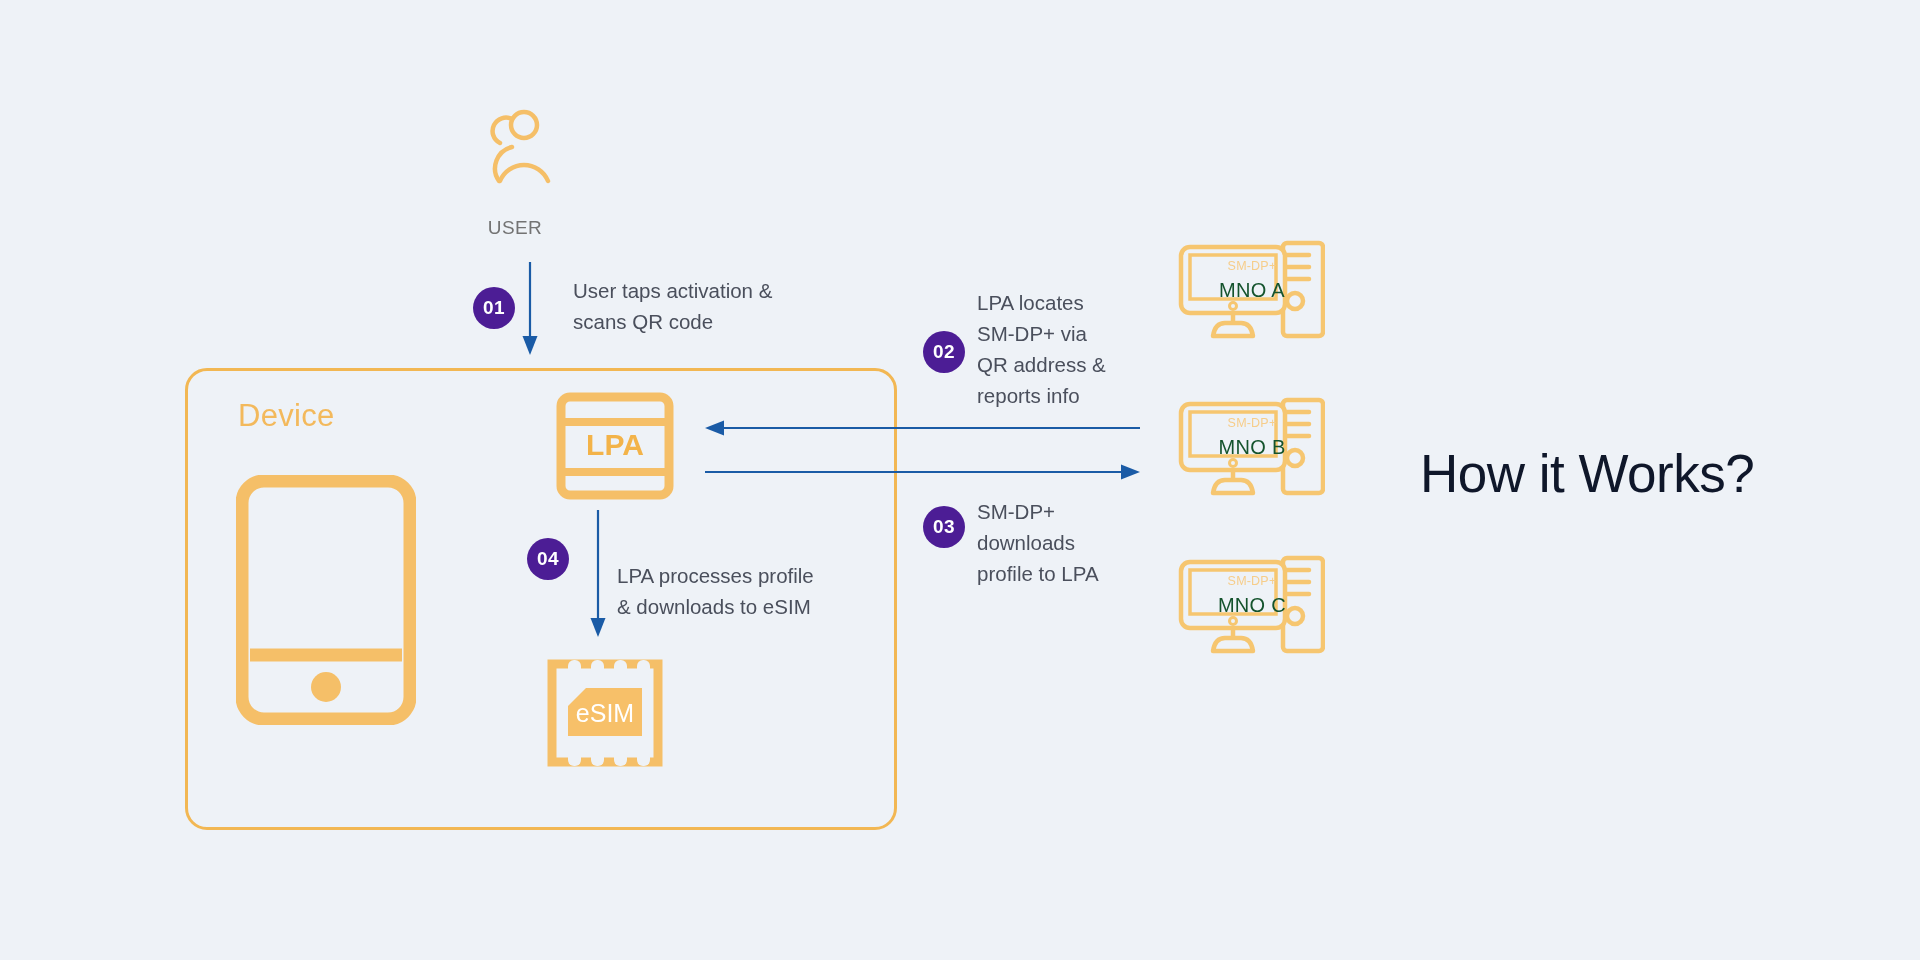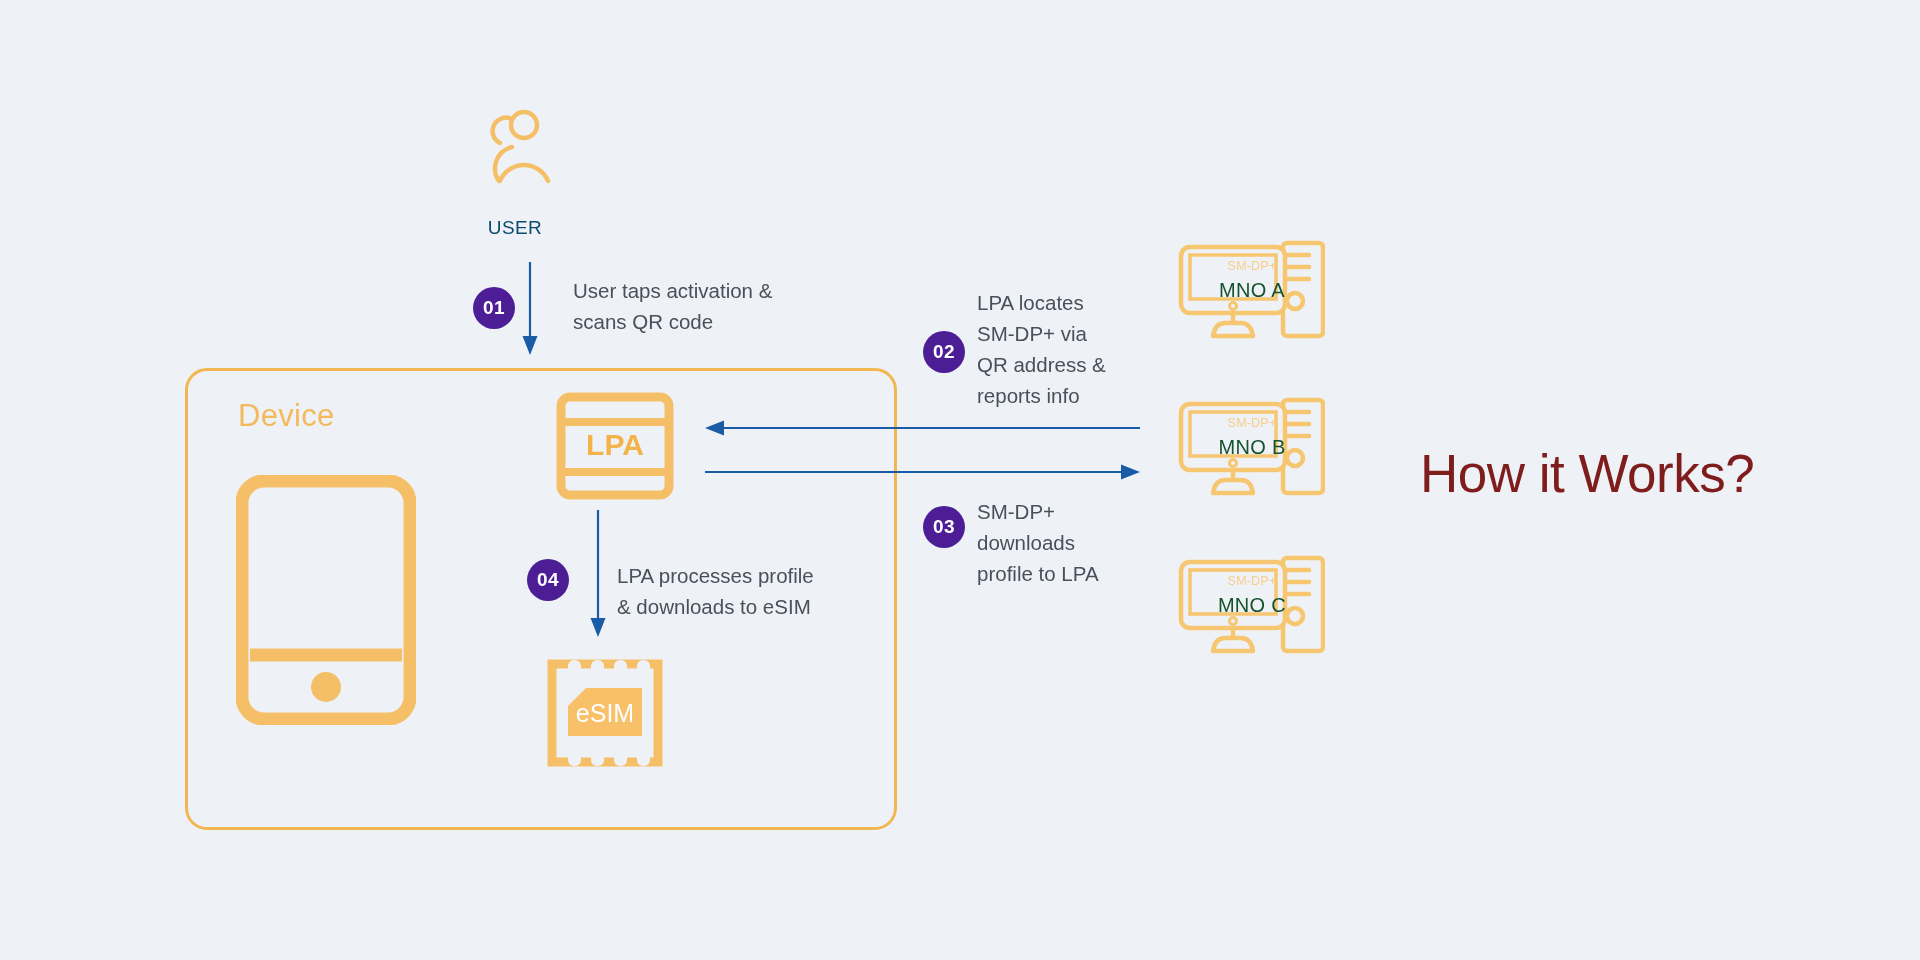--- a/index.html
+++ b/index.html
@@ -46,41 +46,41 @@
   #esim-icon { left: 546px; top: 658px; }
 
   
   #user-icon { left: 488px; top: 105px; }
   #user-label {
     left: 440px;
     top: 217px;
     width: 150px;
     text-align: center;
     font-size: 19px;
-    color: #0c4a6e;
+    color: #737373;
     letter-spacing: 0.4px;
   }
 
   
   .badge {
     width: 42px; height: 42px;
     border-radius: 50%;
     background: #4c1d95;
     color: #ffffff;
     font-size: 19px;
     font-weight: bold;
     display: flex;
     align-items: center;
     justify-content: center;
     letter-spacing: 0.5px;
   }
   #badge-01 { left: 473px; top: 287px; }
   #badge-02 { left: 923px; top: 331px; }
   #badge-03 { left: 923px; top: 506px; }
-  #badge-04 { left: 527px; top: 559px; }
+  #badge-04 { left: 527px; top: 538px; }
 
   
   .step-text {
     font-size: 20.5px;
     color: #4a4f5c;
     line-height: 31px;
     white-space: pre-line;
   }
   #text-01 { left: 573px; top: 275px; }
   #text-02 { left: 977px; top: 287px; }
@@ -118,21 +118,21 @@
     font-size: 12.5px;
     color: #f6cd8a;
     letter-spacing: 0.2px;
   }
 
   
   #headline {
     left: 1420px;
     top: 443px;
     font-size: 53px;
-    color: #7f1d1d;
+    color: #0f172a;
     letter-spacing: -0.5px;
   }
 </style>
 </head>
 <body>
 
 <div id="stage">
 
   <div class="abs" id="user-icon">
     <svg width="90" height="80" viewBox="0 0 90 80">

